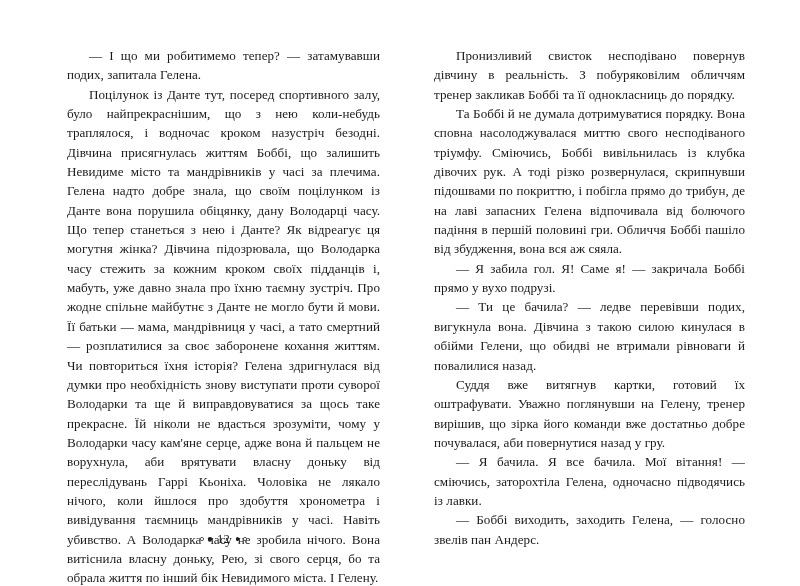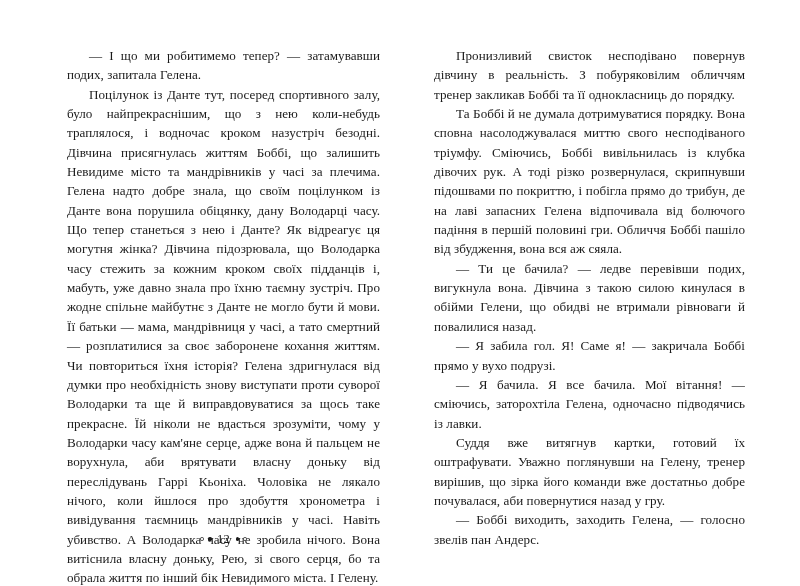--- a/index.html
+++ b/index.html
@@ -104,22 +104,22 @@
       <span class="folio-num">12</span>
       <span class="dot dot-solid"></span>
       <span class="dot dot-hollow"></span>
     </div>
   </div>
 
   <div class="page page-right">
     <div class="text-block">
       <p class="para">Пронизливий свисток несподівано повернув дівчину в реальність. З побуряковілим обличчям тренер закликав Боббі та її однокласниць до порядку.</p>
       <p class="para">Та Боббі й не думала дотримуватися порядку. Вона спов­на насолоджувалася миттю свого несподіваного тріумфу. Сміючись, Боббі вивільнилась із клубка дівочих рук. А тоді різко розвернулася, скрипнувши підошвами по покриттю, і побігла прямо до трибун, де на лаві запасних Гелена від­почивала від болючого падіння в першій половині гри. Об­личчя Боббі пашіло від збудження, вона вся аж сяяла.</p>
+      <p class="para">— Я забила гол. Я! Саме я! — закричала Боббі прямо у вухо подрузі.</p>
       <p class="para">— Ти це бачила? — ледве перевівши подих, вигукнула вона. Дівчина з такою силою кинулася в обійми Гелени, що обидві не втримали рівноваги й повалилися назад.</p>
-      <p class="para">— Я забила гол. Я! Саме я! — закричала Боббі прямо у вухо подрузі.</p>
+      <p class="para">Суддя вже витягнув картки, готовий їх оштрафувати. Уважно поглянувши на Гелену, тренер вирішив, що зірка його команди вже достатньо добре почувалася, аби по­вернутися назад у гру.</p>
       <p class="para">— Я бачила. Я все бачила. Мої вітання! — сміючись, за­торохтіла Гелена, одночасно підводячись із лавки.</p>
-      <p class="para">Суддя вже витягнув картки, готовий їх оштрафувати. Уважно поглянувши на Гелену, тренер вирішив, що зірка його команди вже достатньо добре почувалася, аби по­вернутися назад у гру.</p>
       <p class="para">— Боббі виходить, заходить Гелена, — голосно звелів пан Андерс.</p>
 
     </div>
   </div>
 
 </div>
 
 </body></html>

